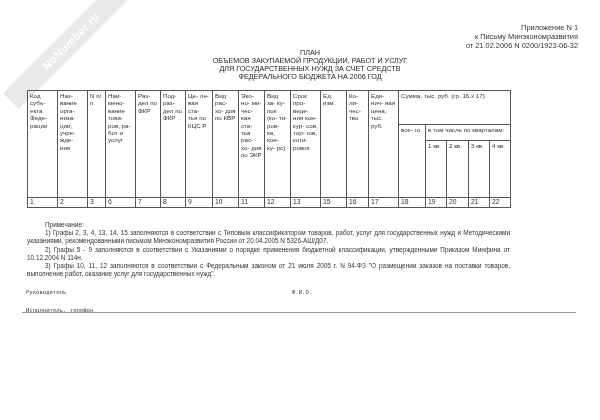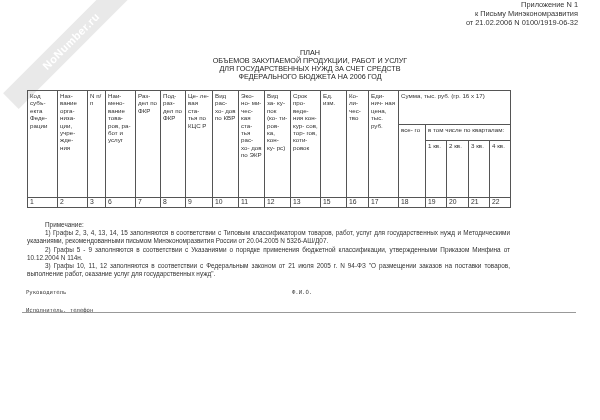--- a/index.html
+++ b/index.html
@@ -2,21 +2,21 @@
 <html><head>
 <meta charset="utf-8">
 <style>
   html, body { margin:0; padding:0; background:#ffffff; }
   body { width:600px; height:420px; position:relative; overflow:hidden;
          font-family:"Liberation Sans", sans-serif; color:#222; }
   .watermark { position:absolute; left:-14px; top:30px; width:170px; height:22px;
                background:#e9e9e9; transform:rotate(-45deg); transform-origin:center;
                color:#fff; font-weight:bold; font-size:11px; text-align:center;
                line-height:22px; letter-spacing:0.5px; }
-  .appendix { position:absolute; right:22px; top:1px; text-align:right;
+  .appendix { position:absolute; right:22px; top:24px; text-align:right;
               font-size:7.4px; line-height:8.8px; color:#333; }
   .title { position:absolute; left:0; width:620px; top:49px; text-align:center;
            font-size:7.2px; line-height:7.9px; color:#222; }
   table.plan { position:absolute; left:27px; top:90px; border-collapse:collapse;
                font-size:6.2px; line-height:7.4px; color:#333; table-layout:fixed; }
   table.plan td { border:1px solid #555; vertical-align:top; padding:1px 2px 0 2px; }
   table.plan tr.num td { height:9px; font-size:6.8px; padding-top:0; }
   .notes { position:absolute; left:27px; top:221px; width:483px; font-size:6.4px;
            line-height:8.2px; color:#333; text-align:justify; }
   .notes .p { text-indent:18px; }
@@ -24,21 +24,21 @@
   .hr { position:absolute; left:22px; top:312px; width:554px; height:1px; background:#999; }
 </style>
 </head>
 <body>
 
 <div class="watermark">NoNumber.ru</div>
 
 <div class="appendix">
   <div>Приложение N 1</div>
   <div>к Письму Минэкономразвития</div>
-  <div>от 21.02.2006 N 0100/1919-06-32</div>
+  <div>от 21.02.2006 N 0200/1923-06-32</div>
 </div>
 
 <div class="title">
   <div>ПЛАН</div>
   <div>ОБЪЕМОВ ЗАКУПАЕМОЙ ПРОДУКЦИИ, РАБОТ И УСЛУГ</div>
   <div>ДЛЯ ГОСУДАРСТВЕННЫХ НУЖД ЗА СЧЕТ СРЕДСТВ</div>
   <div>ФЕДЕРАЛЬНОГО БЮДЖЕТА НА 2006 ГОД</div>
 </div>
 
 <table class="plan">

